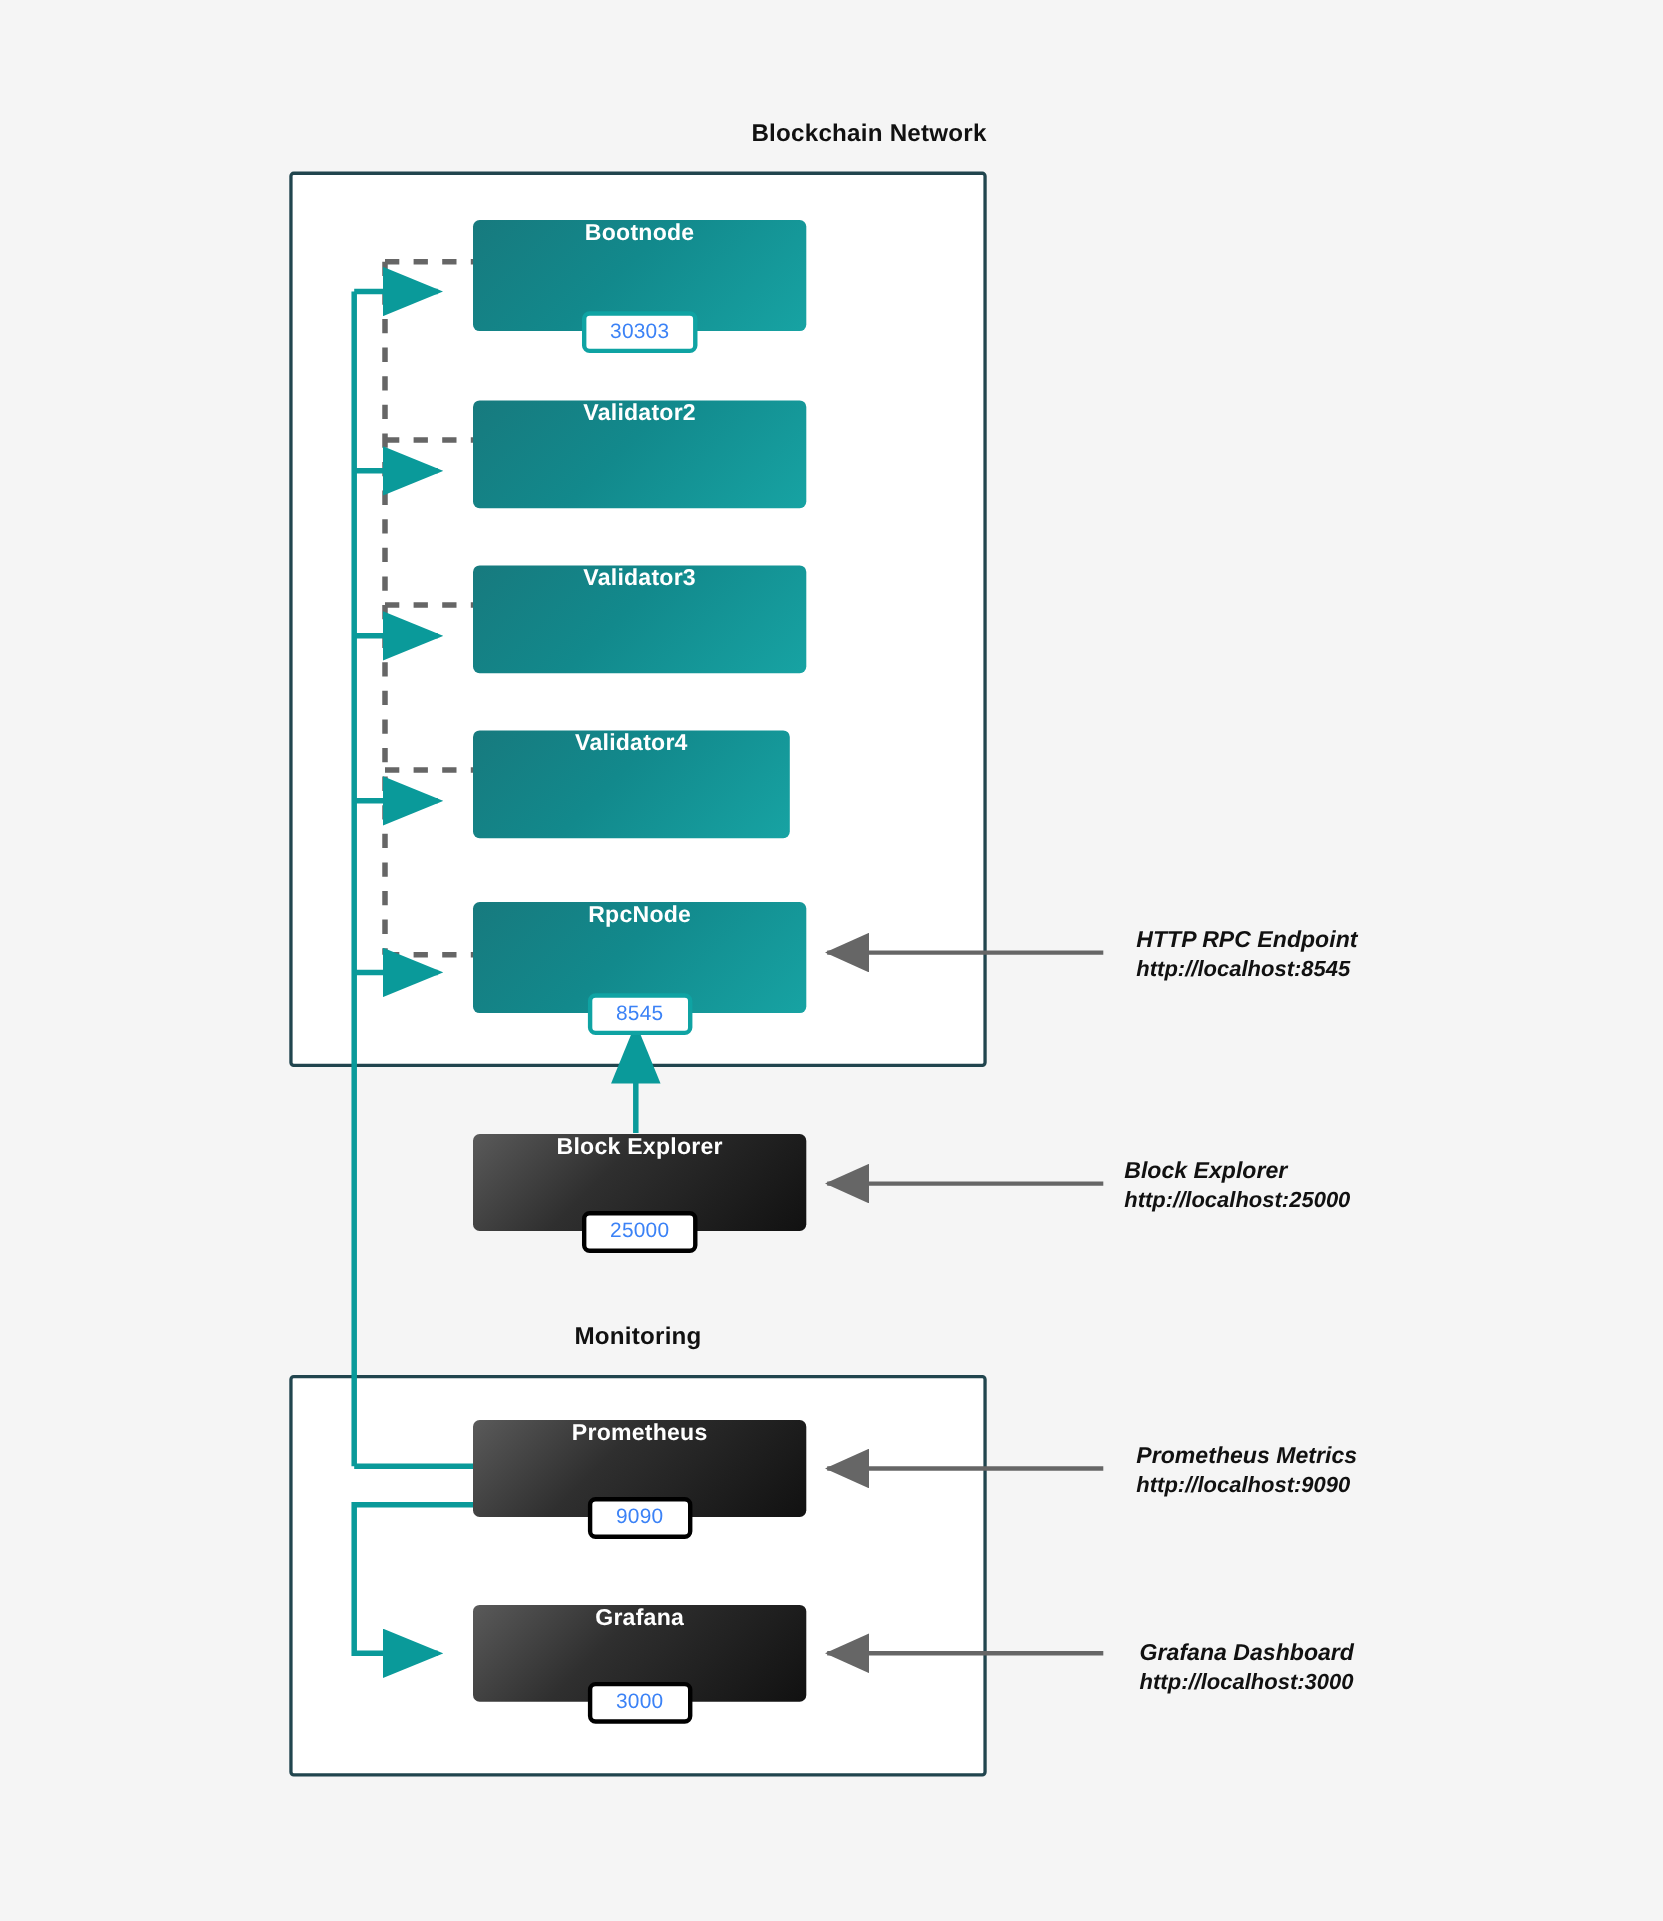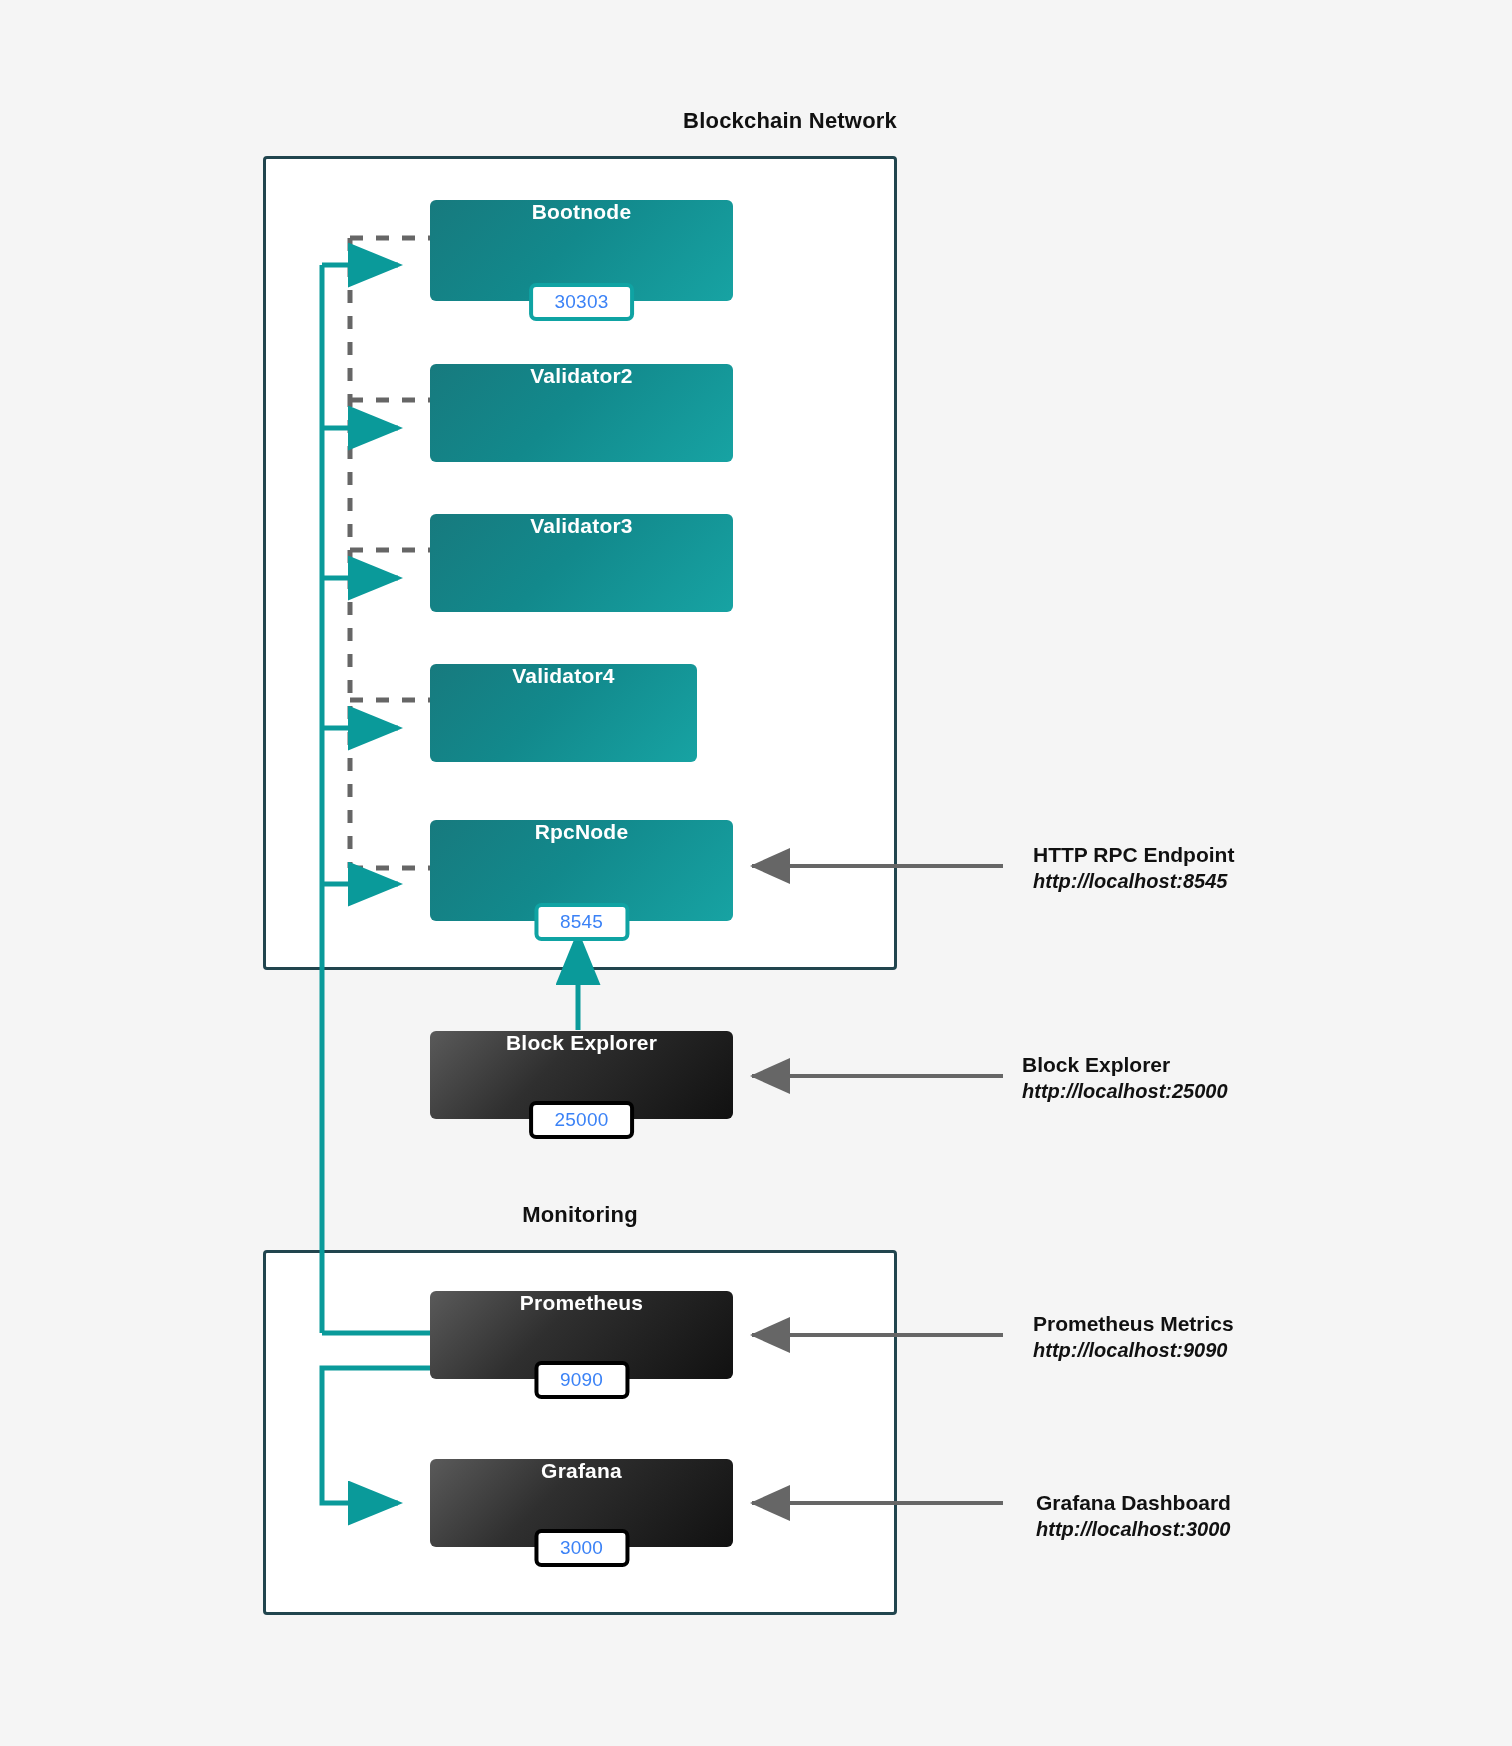--- a/index.html
+++ b/index.html
@@ -79,20 +79,21 @@
   .anno{
     position:absolute;
     text-align:left;
   }
   .anno .anno-title{
     font-size:21px;
     font-weight:bold;
     color:#111111;
     white-space:nowrap;
     line-height:1.28;
+    font-style:italic;
   }
   .anno .anno-url{
     font-size:20px;
     font-weight:bold;
     font-style:italic;
     color:#111111;
     white-space:nowrap;
     line-height:1.28;
   }
 </style>
@@ -162,21 +163,21 @@
   </div>
 
   <div class="node teal" id="node-validator2" style="left:430px;top:364px;width:303px;height:98px;">
     <span class="label">Validator2</span>
   </div>
 
   <div class="node teal" id="node-validator3" style="left:430px;top:514px;width:303px;height:98px;">
     <span class="label">Validator3</span>
   </div>
 
-  <div class="node teal" id="node-validator4" style="left:430px;top:664px;width:267px;height:98px;">
+  <div class="node teal" id="node-validator4" style="left:430px;top:664px;width:288px;height:98px;">
     <span class="label">Validator4</span>
   </div>
 
   <div class="node teal" id="node-rpcnode" style="left:430px;top:820px;width:303px;height:101px;">
     <span class="label">RpcNode</span>
     <span class="port teal-b">8545</span>
   </div>
 
   <div class="node dark" id="node-explorer" style="left:430px;top:1031px;width:303px;height:88px;">
     <span class="label">Block Explorer</span>

